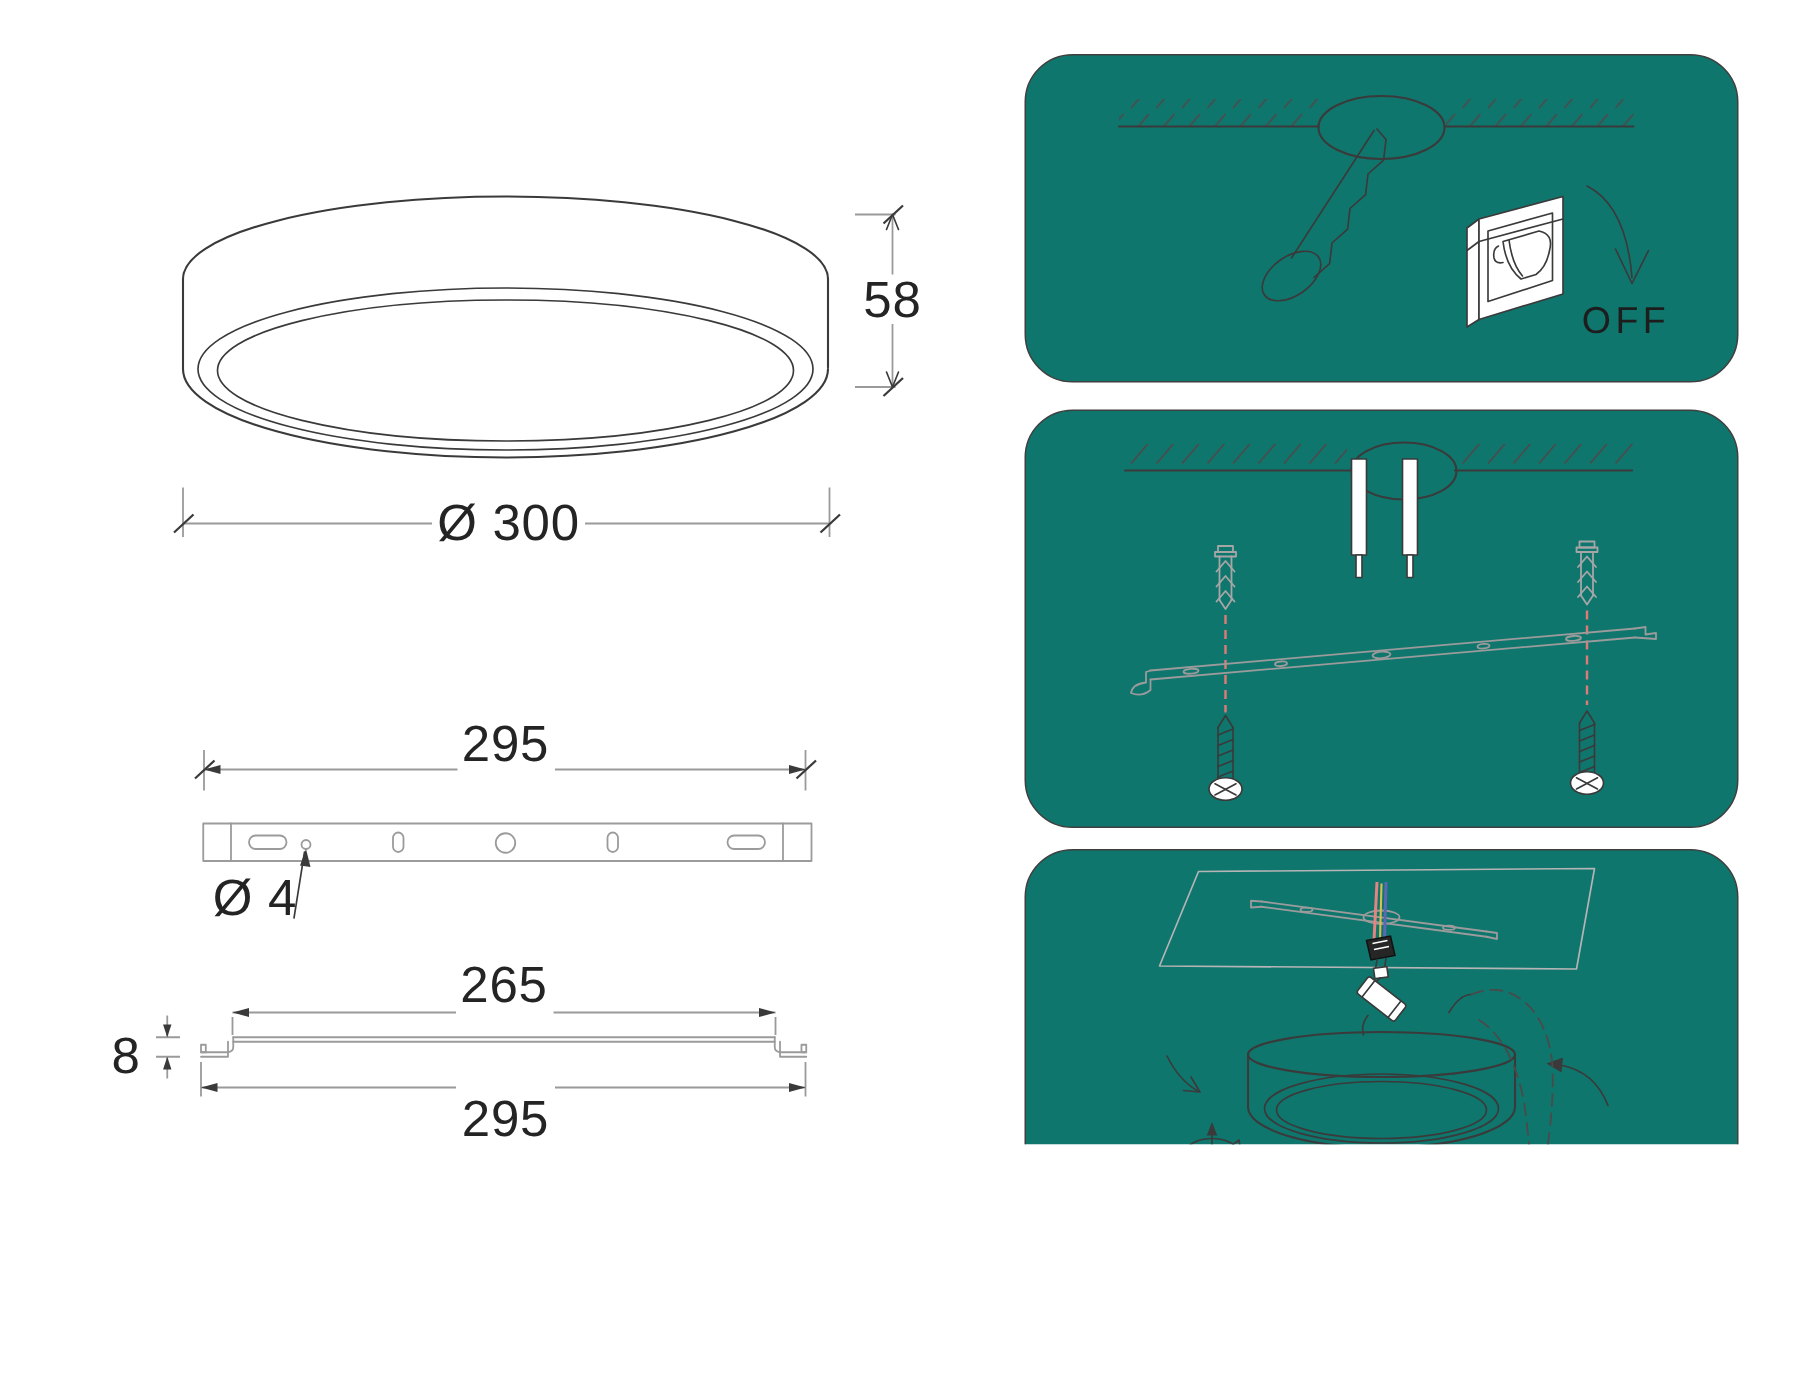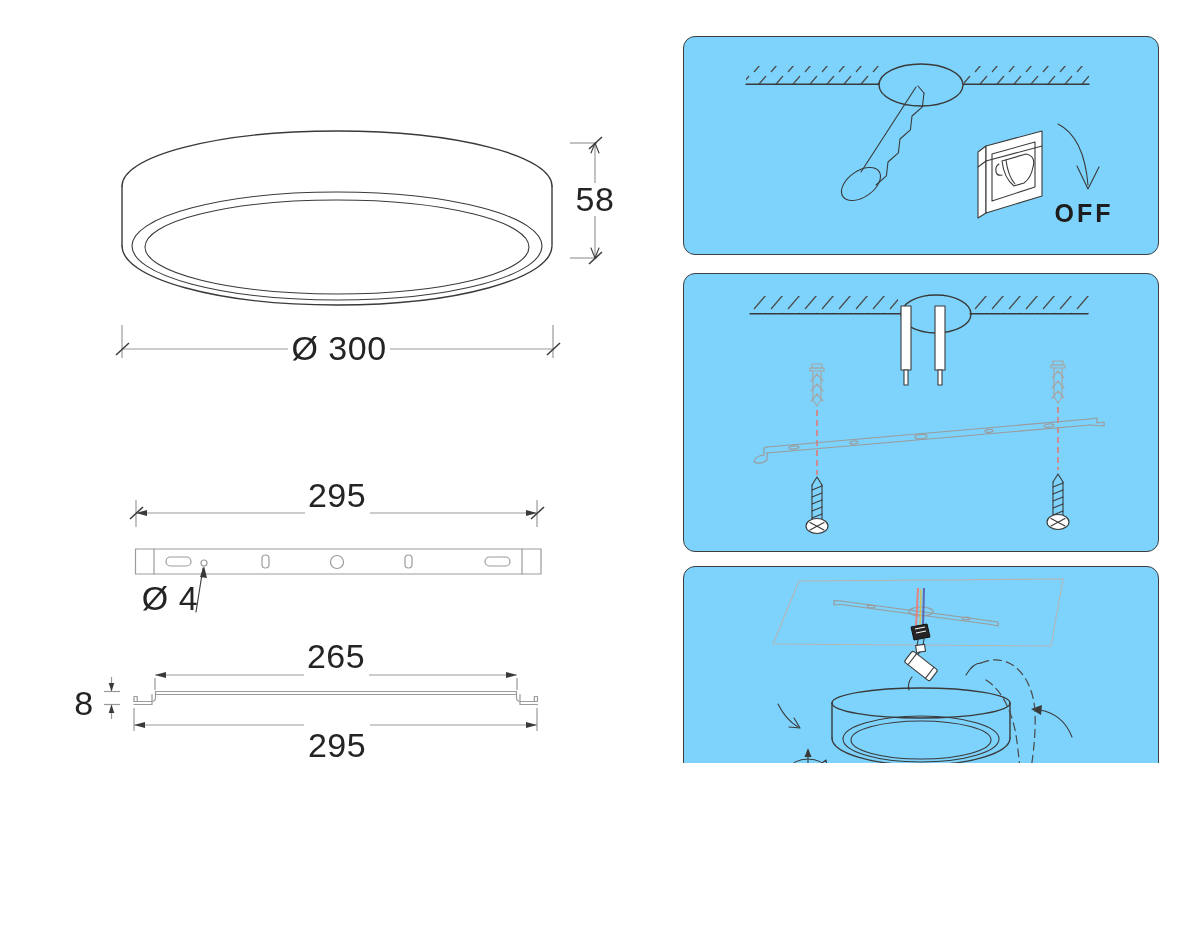--- a/index.html
+++ b/index.html
@@ -2,21 +2,21 @@
 <html><head>
 <meta charset="utf-8">
 <style>
   html,body{margin:0;padding:0;background:#ffffff;}
   .canvas{
     position:relative;width:1200px;height:763px;background:#ffffff;overflow:hidden;
     font-family:"Liberation Sans", sans-serif;
   }
   .left-drawings{position:absolute;left:0;top:0;}
   .panel{
-    position:absolute;border:1.6px solid #3f3f3f;border-radius:12px;background:#7dd3fc;font-weight:bold;
+    position:absolute;border:1.6px solid #3f3f3f;border-radius:32px;background:#0f766e;
   }
   .panel svg{position:absolute;left:0;top:0;}
   #panel-1{left:683px;top:36px;width:474px;height:217px;}
   #panel-2{left:683px;top:273px;width:474px;height:277px;}
   #panel-3{left:683px;top:566px;width:474px;height:339px;}
   text{
     font-family:"Liberation Sans", sans-serif;
     fill:#242424;
   }
   .dim-text{font-size:34px;letter-spacing:.5px;}

